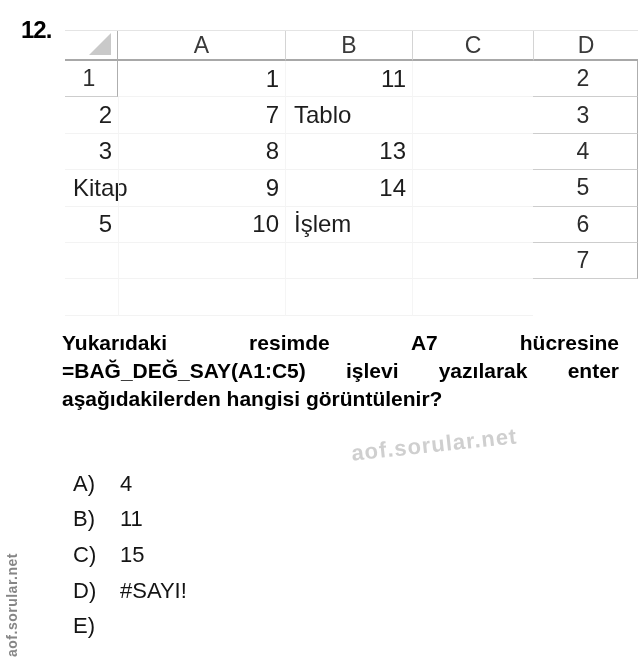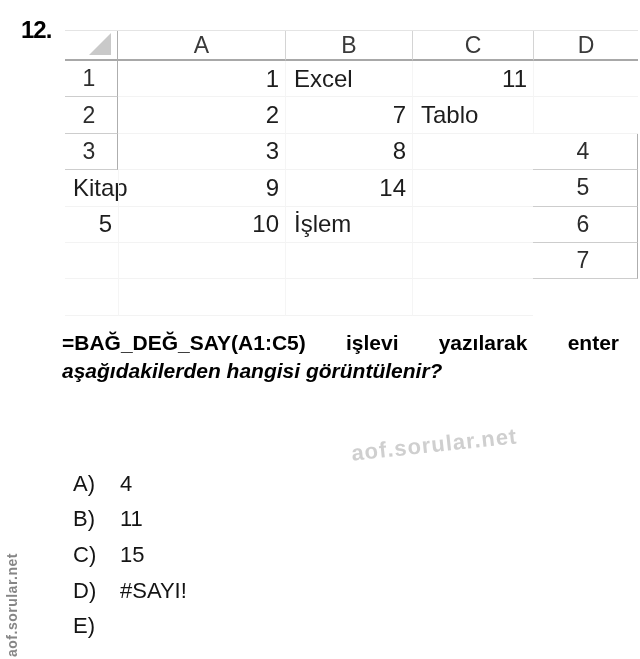--- a/index.html
+++ b/index.html
@@ -61,21 +61,21 @@
   .cell.num { justify-content: flex-end; padding-right: 6px; }
   .cell.txt { justify-content: flex-start; padding-left: 8px; }
 
   
   .question {
     position: absolute; left: 62px; top: 329px; width: 557px;
     font-size: 21px; font-weight: bold; line-height: 28px; color: #000;
     z-index: 2;
   }
   .qline { text-align: justify; text-align-last: justify; }
-  .qline.last { text-align-last: left; font-style: italic; }
+  .qline.last { text-align-last: left; }
 
   
   .options { position: absolute; left: 73px; top: 466px; font-size: 22px; color: #141414; z-index: 2; }
   .opt { height: 35.6px; display: flex; align-items: center; }
   .opt .letter { width: 47px; flex: 0 0 47px; }
 
   
   .wm-center {
     position: absolute; left: 351px; top: 432px;
     font-size: 22px; font-weight: bold; letter-spacing: 1px;
@@ -100,33 +100,33 @@
   <div class="corner">
     <div class="tri"></div>
   </div>
   <div class="colhdr">A</div>
   <div class="colhdr tick">B</div>
   <div class="colhdr tick">C</div>
   <div class="colhdr tick">D</div>
 
   <div class="rowhdr">1</div>
   <div class="cell num ca">1</div>
-  <div class="cell txt cb">Excel</div>
   <div class="cell num cc">11</div>
   <div class="cell cd"></div>
 
   <div class="rowhdr">2</div>
   <div class="cell num ca">2</div>
   <div class="cell num cb">7</div>
   <div class="cell txt cc">Tablo</div>
   <div class="cell cd"></div>
 
   <div class="rowhdr">3</div>
   <div class="cell num ca">3</div>
   <div class="cell num cb">8</div>
+  <div class="cell num cc">13</div>
   <div class="cell cd"></div>
 
   <div class="rowhdr">4</div>
   <div class="cell txt ca">Kitap</div>
   <div class="cell num cb">9</div>
   <div class="cell num cc">14</div>
   <div class="cell cd"></div>
 
   <div class="rowhdr">5</div>
   <div class="cell num ca">5</div>
@@ -143,20 +143,21 @@
   <div class="rowhdr">7</div>
   <div class="cell ca"></div>
   <div class="cell cb"></div>
   <div class="cell cc"></div>
   <div class="cell cd"></div>
 </div>
 
 <div class="wm-center">aof.sorular.net</div>
 
 <div class="question">
+  <div class="qline">Yukarıdaki resimde A7 hücresine</div>
   <div class="qline">=BAĞ_DEĞ_SAY(A1:C5) işlevi yazılarak enter</div>
   <div class="qline last">aşağıdakilerden hangisi görüntülenir?</div>
 </div>
 
 <div class="options">
   <div class="opt">
     <span class="letter">A)</span>
     <span class="value">4</span>
   </div>
   <div class="opt">

